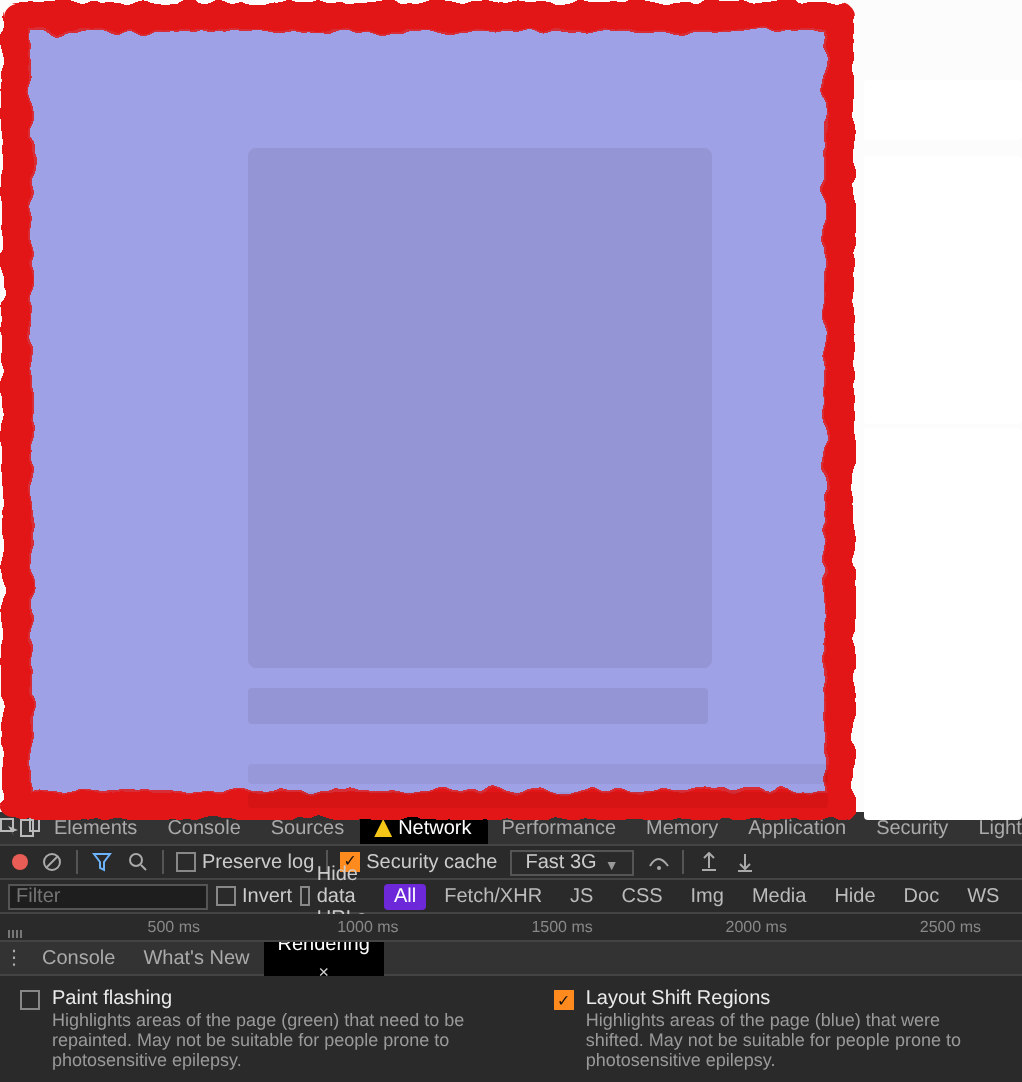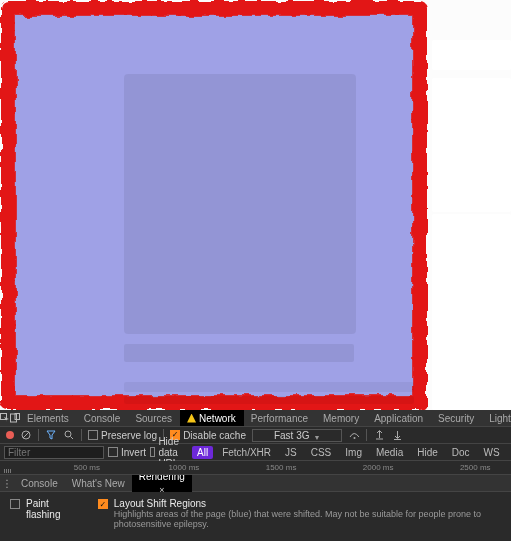--- a/index.html
+++ b/index.html
@@ -94,21 +94,21 @@
     border-bottom: 1px solid #444;
   }
   .dot-rec { width:8px; height:8px; border-radius:50%; background:#e85d55; cursor:pointer; }
   .ico { width:12px; height:12px; color:#aaa; cursor:pointer; display:flex; align-items:center; justify-content:center; }
   .vline { width:1px; height:12px; background:#555; }
   .chk { display:flex; align-items:center; gap:3px; color:#ccc; cursor:pointer; }
   .chk .box { width:10px; height:10px; border:1px solid #888; display:flex; align-items:center; justify-content:center; font-size:8px; line-height:8px; }
   .chk.on .box { background:#ff8b1e; border-color:#ff8b1e; color:#111; }
   .select {
     display:flex; align-items:flex-end; gap:4px;
-    padding: 0 21px; height:13px;
+    padding: 0 7px; height:13px;
     border:1px solid #555; color:#ccc; cursor:pointer;
   }
   .chev { font-size:7px; color:#999; }
 
   .dt-filterbar {
     display:flex; align-items:center; gap:4px;
     height:17px; padding:0 4px;
     background:#2a2a2a; border-bottom:1px solid #444;
   }
   .filter-input {
@@ -232,21 +232,21 @@
         </svg>
     </span>
     <span class="vline"></span>
     <label class="chk">
       <span class="box"></span>
         <span>Preserve log</span>
     </label>
     <span class="vline"></span>
     <label class="chk on">
       <span class="box">✓</span>
-        <span>Disable cache</span>
+        <span>Security cache</span>
     </label>
     <div class="select">
       <span>Fast 3G</span>
       <span class="chev">▼</span>
     </div>
     <span class="ico">
       <svg width="11" height="10" viewBox="0 0 11 10">
           <path d="M1 7 Q5 0 10 7" fill="none" stroke="#aaa"></path>
           <circle cx="5.5" cy="8" r="1" fill="#aaa"></circle>
         </svg>
@@ -309,20 +309,21 @@
       <span>Rendering</span>
       <span class="close-x">×</span>
     </div>
   </div>
 
   <div class="dt-rendering">
     <label class="opt">
       <span class="box"></span>
       <span class="txt">
         <span class="title">Paint flashing</span>
+        <span class="desc">Highlights areas of the page (green) that need to be repainted. May not be suitable for people prone to photosensitive epilepsy.</span>
       </span>
     </label>
     <label class="opt on">
       <span class="box">✓</span>
       <span class="txt">
         <span class="title">Layout Shift Regions</span>
         <span class="desc">Highlights areas of the page (blue) that were shifted. May not be suitable for people prone to photosensitive epilepsy.</span>
       </span>
     </label>
   </div>

